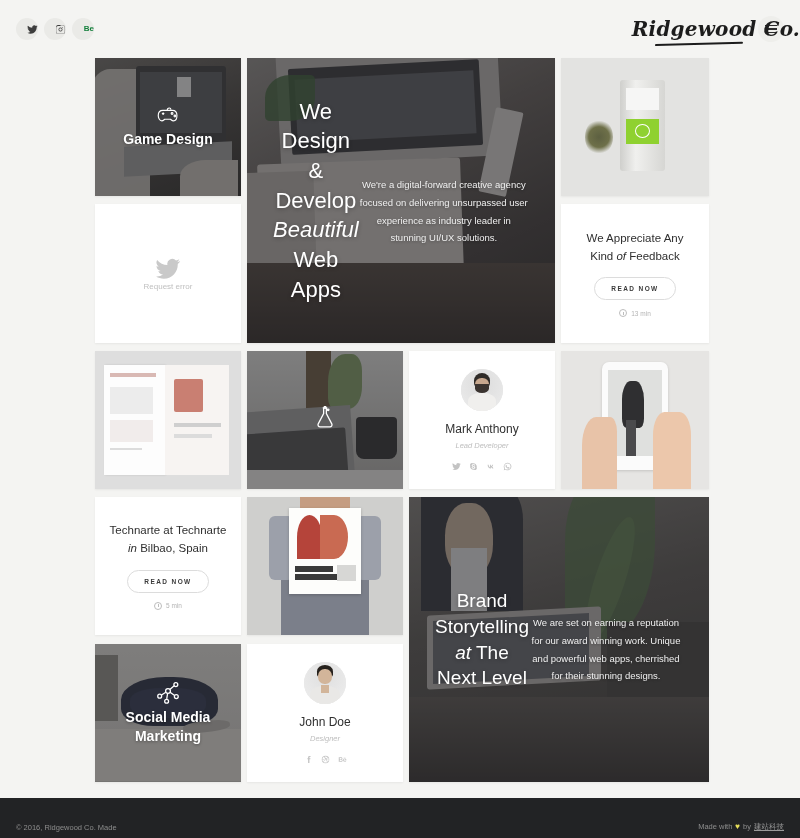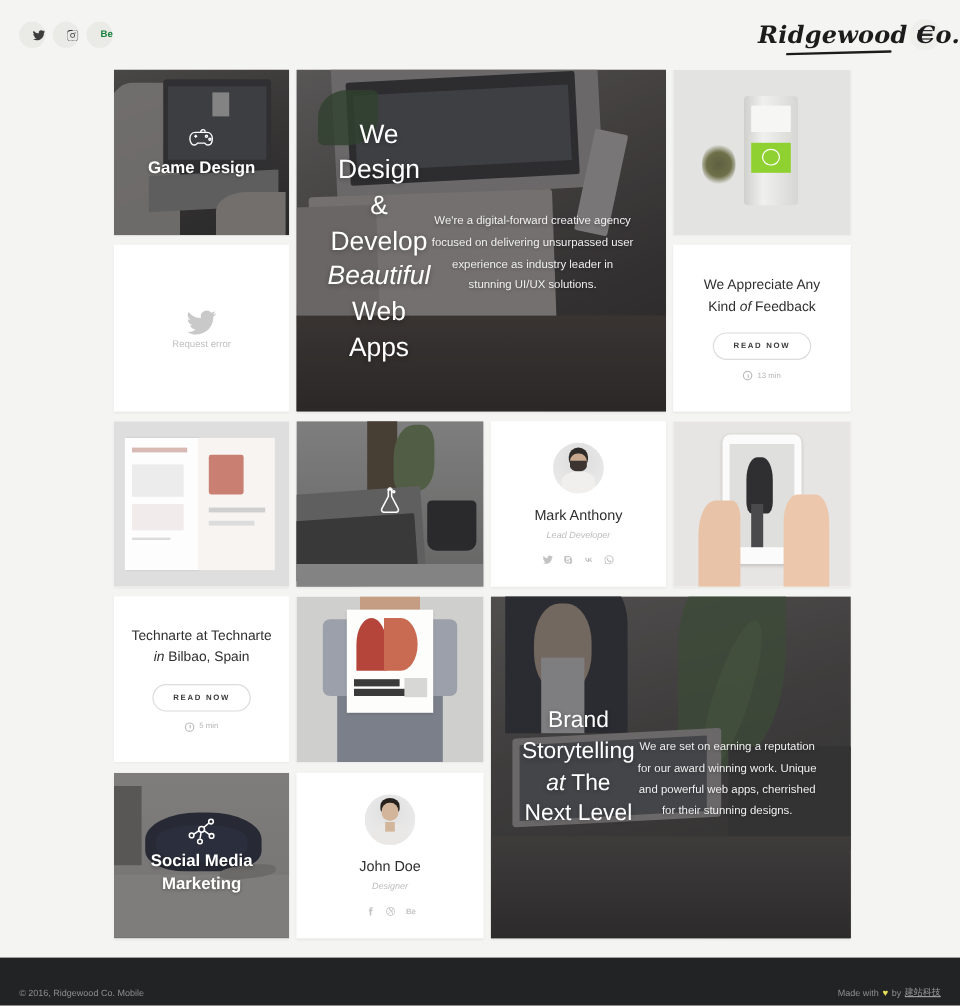--- a/index.html
+++ b/index.html
@@ -129,21 +129,21 @@
   .hero.small p{ margin-top:20px; }
 
   
   .footer{
     margin-top:auto;
     background:#222325; color:#8d8d8d;
     height:58px; flex:0 0 58px;
     display:flex; align-items:center; padding:0 16px;
     font-size:7.5px;
   }
-  .footer .right{ margin-left:auto; display:flex; align-items:center; gap:3px; }
+  .footer .right{ margin-left:auto; display:flex; align-items:flex-start; gap:3px; }
   .heart{ color:#e8e05a; font-size:8px; }
   .footer a{ color:#9a9a9a; text-decoration:underline; }
 </style>
 </head>
 <body>
 
 <div class="page">
 
   <div class="header">
     <div class="social-left">
@@ -442,21 +442,21 @@
         <a>
             <svg viewBox="0 0 24 24">
               <path d="M8.6 6.3c1 0 1.8.3 2.4.8.6.5.9 1.2.9 2.1 0 .6-.1 1.1-.4 1.5-.2.4-.6.7-1.1 1 .7.2 1.2.6 1.5 1.1.3.5.5 1.1.5 1.8 0 .6-.1 1.1-.3 1.5a3 3 0 0 1-.9 1.1c-.4.3-.8.5-1.3.6-.5.1-1 .2-1.5.2H2V6.3h6.6zM8.2 11c.4 0 .8-.1 1-.3.3-.2.4-.6.4-1s-.1-.7-.2-.9a1 1 0 0 0-.5-.4 2 2 0 0 0-.7-.2H4.8V11h3.4zm.2 5c.3 0 .6 0 .8-.1.3-.1.5-.2.6-.3.2-.1.3-.3.4-.5s.1-.5.1-.8c0-.6-.2-1-.5-1.3-.3-.3-.8-.4-1.4-.4H4.8V16h3.6zM16.6 15.9c.4.4.9.6 1.6.6.5 0 .9-.1 1.3-.4.4-.2.6-.5.7-.8h2c-.3 1-.8 1.8-1.5 2.2a4.5 4.5 0 0 1-2.6.7c-.7 0-1.3-.1-1.9-.3a4 4 0 0 1-2.3-2.4 5 5 0 0 1-.3-1.8c0-.6.1-1.2.3-1.8a4.1 4.1 0 0 1 2.3-2.4c.5-.2 1.1-.3 1.8-.3.7 0 1.4.1 2 .4a4 4 0 0 1 2.2 2.7c.1.6.2 1.2.1 1.8h-6.1c0 .8.2 1.4.6 1.8zm2.8-4.8c-.3-.3-.8-.5-1.4-.5-.4 0-.8.1-1 .2-.3.1-.5.3-.7.5l-.3.6-.1.5h3.8c-.1-.6-.3-1-.6-1.3zM15.2 7.1h4.8v1.2h-4.8z"></path>
             </svg>
           </a>
       </div>
     </div>
   </div>
 
   <div class="footer">
-    <span>© 2016, Ridgewood Co. Mobile</span>
+    <span>© 2016, Ridgewood Co. Made</span>
     <span class="right">
       <span>Made with</span>
       <span class="heart">♥</span>
       <span>by</span>
       <a>建站科技</a>
     </span>
   </div>
 
 </div>
 

